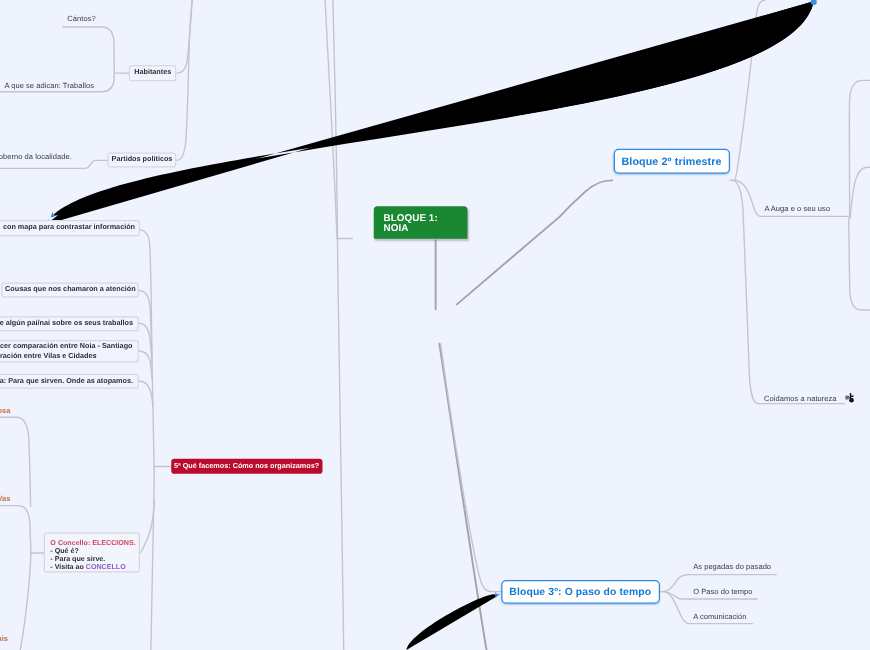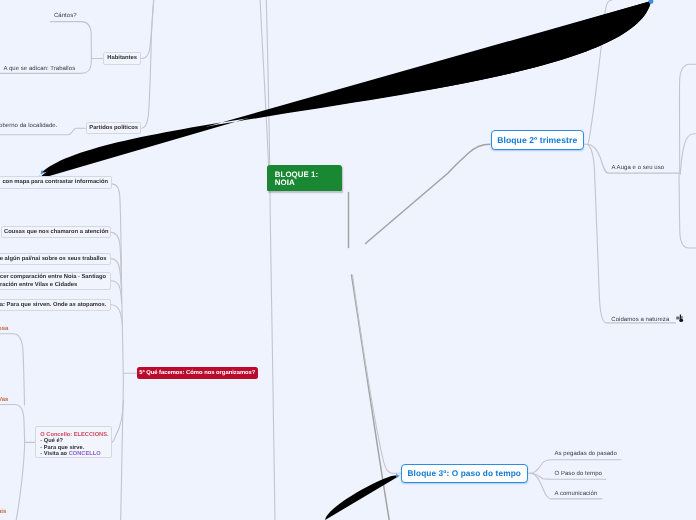--- a/index.html
+++ b/index.html
@@ -132,27 +132,27 @@
 
   <div class="node red" style="left:137.2px;top:367.4px;width:120.8px;height:12.1px;">5ª Qué facemos: Cómo nos organizamos?</div>
 
   <div class="node concello" style="left:35px;top:426px;width:76.9px;height:32.1px;">
     <div class="ttl">O Concello: ELECCIONS.</div>
     <div>- Qué é?</div>
     <div>- Para que sirve.</div>
     <div><span>- Visita ao </span><span class="lnk">CONCELLO</span></div>
   </div>
 
-  <div class="node green" style="left:267px;top:164.5px;width:75px;height:26.3px;">
+  <div class="node green" style="left:299px;top:164.5px;width:75px;height:26.3px;">
     <div>BLOQUE 1:</div>
     <div>NOIA</div>
   </div>
 
 
-  <div class="node blueout b2" style="left:490.7px;top:130px;width:93.1px;height:20.3px;">Bloque 2º trimestre</div>
+  <div class="node blueout b2" style="left:490.7px;top:119px;width:93.1px;height:20.3px;">Bloque 2º trimestre</div>
   <div class="node leaf" style="left:611.5px;top:164.8px;">A Auga e o seu uso</div>
   <div class="node leaf" style="left:611.3px;top:317.2px;">Coidamos a natureza</div>
   <div class="node attach-icon" style="left:676.2px;top:309.6px;width:7.8px;height:8.2px;">
     <svg viewBox="0 0 78 82" width="7.8" height="8.2">
       <path d="M2,40 L4,56 L26,56 L40,40 L26,24 L4,26 Z" fill="#6a6a72"></path>
       <path d="M38,4 L50,4 L50,24 L68,24 L68,36 L50,36 L50,48 L38,48 Z" fill="#16161c"></path>
       <circle cx="52" cy="62" r="19" fill="#16161c"></circle>
     </svg>
   </div>
 

